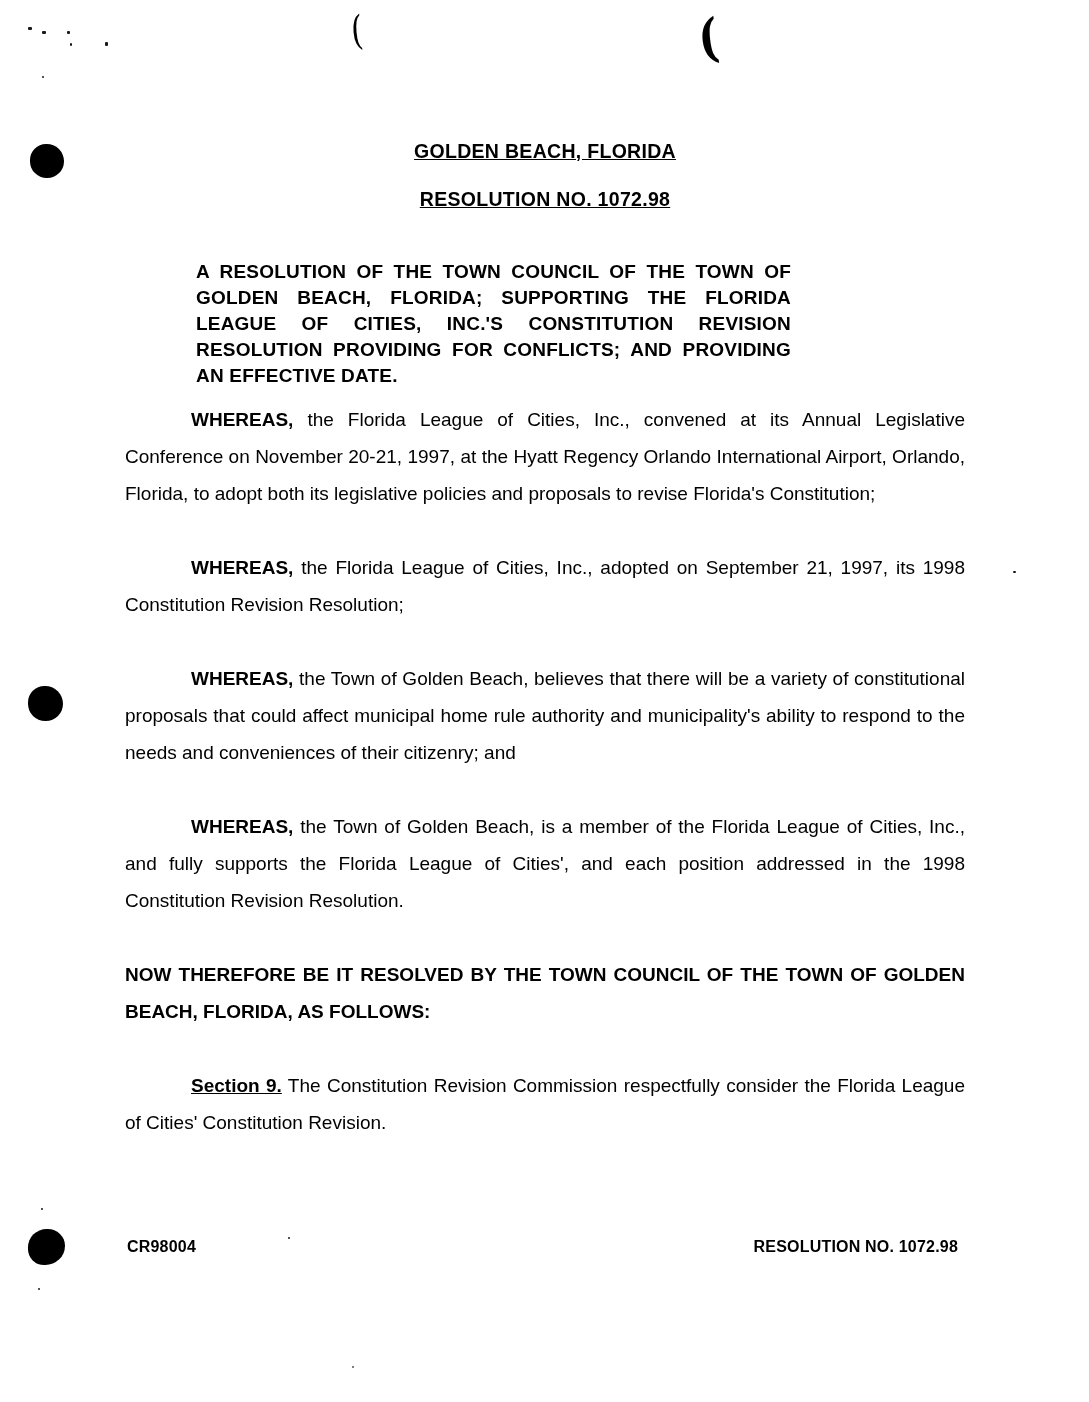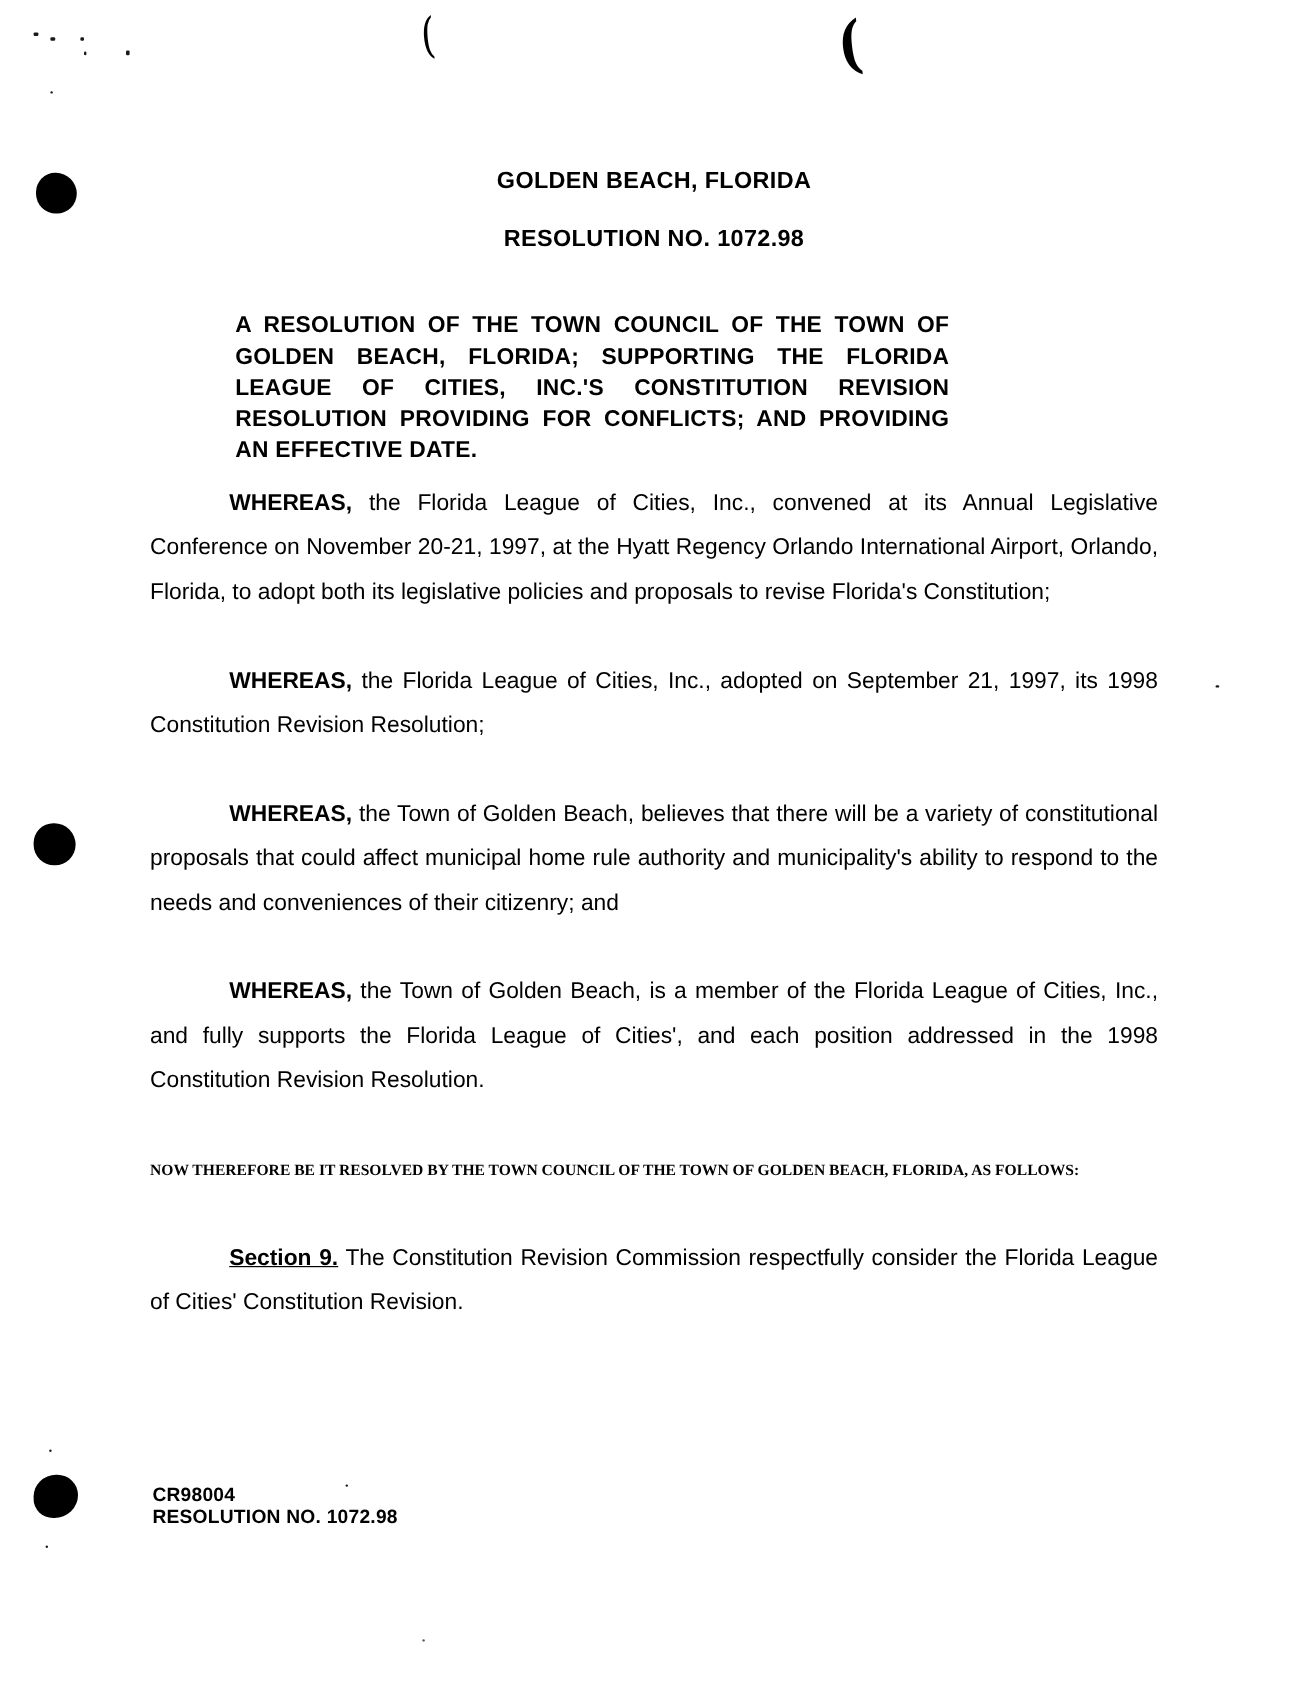--- a/index.html
+++ b/index.html
@@ -18,20 +18,21 @@
     left: 125px;
     top: 138px;
     width: 840px;
   }
   .doc-title, .res-no {
     text-align: center;
     font-weight: bold;
     font-size: 19.5px;
     line-height: 26px;
     letter-spacing: 0.3px;
+    text-decoration: underline;
   }
   .res-no { margin-top: 22px; }
   .caption {
     margin: 47px 0 0 71px;
     width: 595px;
     font-weight: bold;
     font-size: 19px;
     line-height: 26px;
     text-align: justify;
     letter-spacing: 0.2px;
@@ -42,37 +43,35 @@
     line-height: 37px;
     text-align: justify;
     text-indent: 66px;
   }
   p.first-para { margin-top: 12px; }
   .lead { font-weight: bold; }
   .lead-underline { font-weight: bold; text-decoration: underline; }
   p.resolved {
     margin: 0 0 37px 0;
     font-weight: bold;
-    font-size: 13px;
+    font-size: 19px;
     line-height: 37px;
     text-align: justify;
     text-indent: 0;
-    font-family: Liberation Serif, serif;
   }
   .footer {
     position: absolute;
     left: 127px;
     right: 131px;
     top: 1238px;
     display: flex;
     justify-content: space-between;
     font-weight: bold;
     font-size: 16px;
     letter-spacing: 0.2px;
-    flex-direction: column;
   }
   
   .hole-punch {
     position: absolute;
     background: #000;
     border-radius: 48% 52% 50% 50%;
   }
   .hp1 { left: 30px; top: 144px; width: 34px; height: 34px; }
   .hp2 { left: 28px; top: 686px; width: 35px; height: 35px; }
   .hp3 { left: 28px; top: 1229px; width: 37px; height: 36px; border-radius: 52% 48% 55% 45%; }

